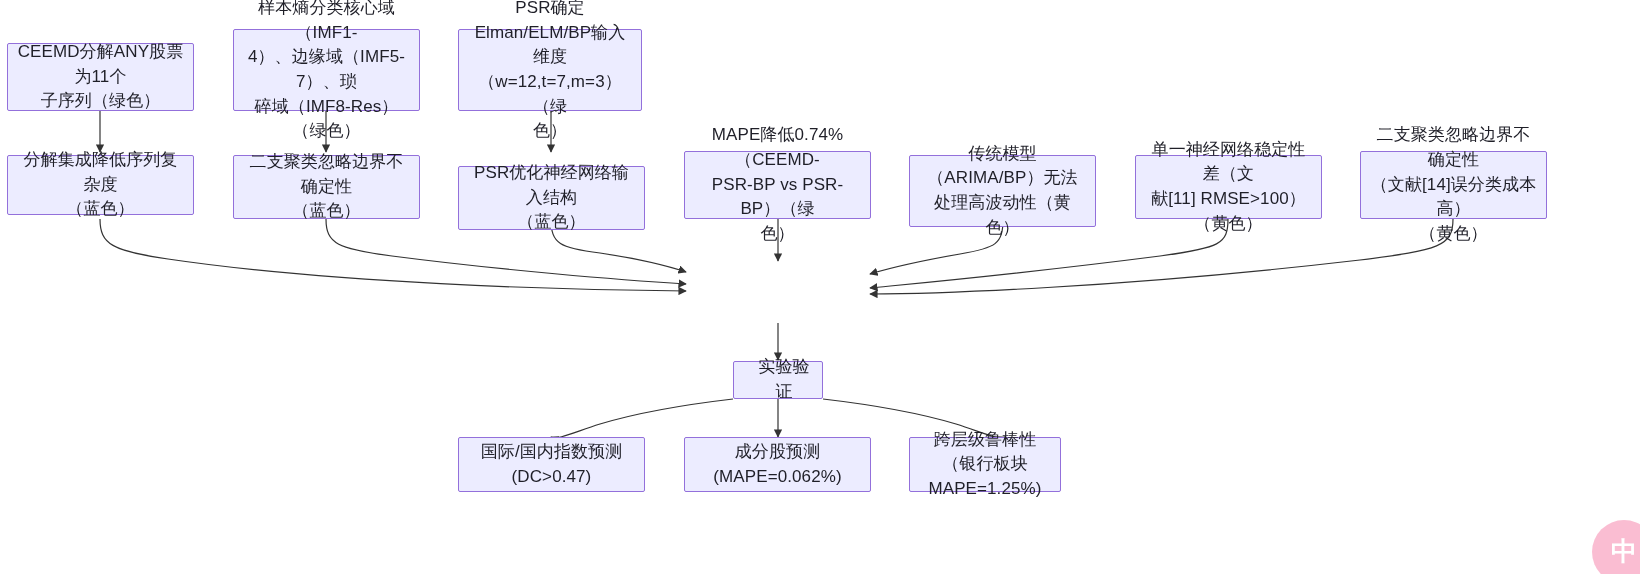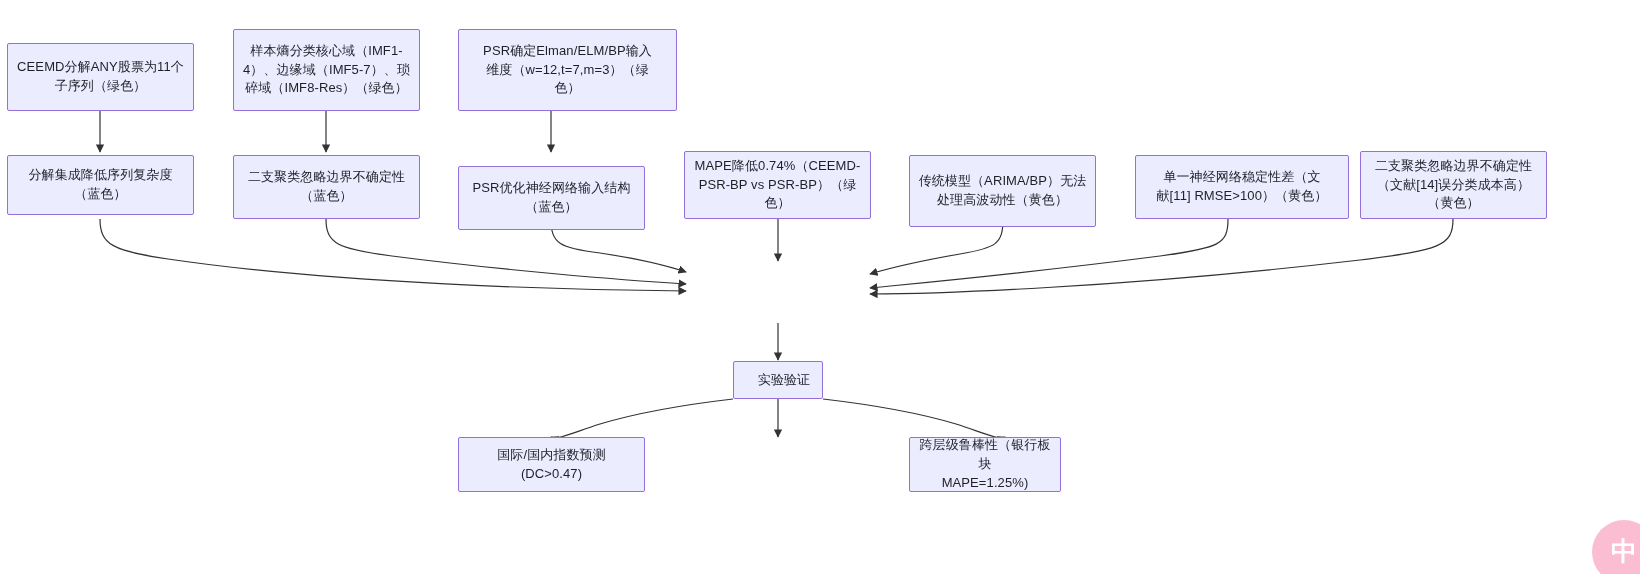--- a/index.html
+++ b/index.html
@@ -35,21 +35,21 @@
     position: absolute;
     box-sizing: border-box;
     background: #ececff;
     border: 1px solid #9370db;
     border-radius: 2px;
     display: flex;
     align-items: center;
     justify-content: center;
     text-align: center;
     color: #1f1f28;
-    font-size: 13px;
+    font-size: 17px;
     line-height: 1.45;
     padding: 4px 8px;
     letter-spacing: 0.1px;
   }
   .node .node-label {
     display: block;
     white-space: pre-line;
     width: 100%;
   }
   
@@ -128,21 +128,21 @@
     <span class="node-label">CEEMD分解ANY股票为11个
 子序列（绿色）</span>
   </div>
 
   <div class="node" style="left:233px; top:29px; width:187px; height:82px;">
     <span class="node-label">样本熵分类核心域（IMF1-
 4）、边缘域（IMF5-7）、琐
 碎域（IMF8-Res）（绿色）</span>
   </div>
 
-  <div class="node" style="left:458px; top:29px; width:219px; height:82px;">
+  <div class="node" style="left:458px; top:29px; width:184px; height:82px;">
     <span class="node-label">PSR确定Elman/ELM/BP输入
 维度（w=12,t=7,m=3）（绿
 色）</span>
   </div>
 
   <div class="node" style="left:7px; top:155px; width:187px; height:60px;">
     <span class="node-label">分解集成降低序列复杂度
 （蓝色）</span>
   </div>
 
@@ -160,41 +160,45 @@
     <span class="node-label">MAPE降低0.74%（CEEMD-
 PSR-BP vs PSR-BP）（绿
 色）</span>
   </div>
 
   <div class="node" style="left:909px; top:155px; width:187px; height:72px;">
     <span class="node-label">传统模型（ARIMA/BP）无法
 处理高波动性（黄色）</span>
   </div>
 
-  <div class="node" style="left:1135px; top:155px; width:214px; height:64px;">
+  <div class="node" style="left:1135px; top:155px; width:187px; height:64px;">
     <span class="node-label">单一神经网络稳定性差（文
 献[11] RMSE&gt;100）（黄色）</span>
   </div>
 
   <div class="node" style="left:1360px; top:151px; width:187px; height:68px;">
     <span class="node-label">二支聚类忽略边界不确定性
 （文献[14]误分类成本高）
 （黄色）</span>
   </div>
 
 
   <div class="node" style="left:733px; top:361px; width:90px; height:38px;padding-left:20px;">
     <span class="node-label">实验验证</span>
   </div>
 
   <div class="node" style="left:458px; top:437px; width:187px; height:55px;align-items:center;">
     <span class="node-label">国际/国内指数预测
 (DC&gt;0.47)</span>
   </div>
 
+  <div class="node" style="left:684px; top:437px; width:187px; height:55px;">
+    <span class="node-label">成分股预测
+(MAPE=0.062%)</span>
+  </div>
 
   <div class="node" style="left:909px; top:437px; width:152px; height:55px;">
     <span class="node-label">跨层级鲁棒性（银行板块
 MAPE=1.25%)</span>
   </div>
 
   <div class="watermark" style="left:1592px; top:520px;">
     <span class="wm-text">中</span>
   </div>
 

